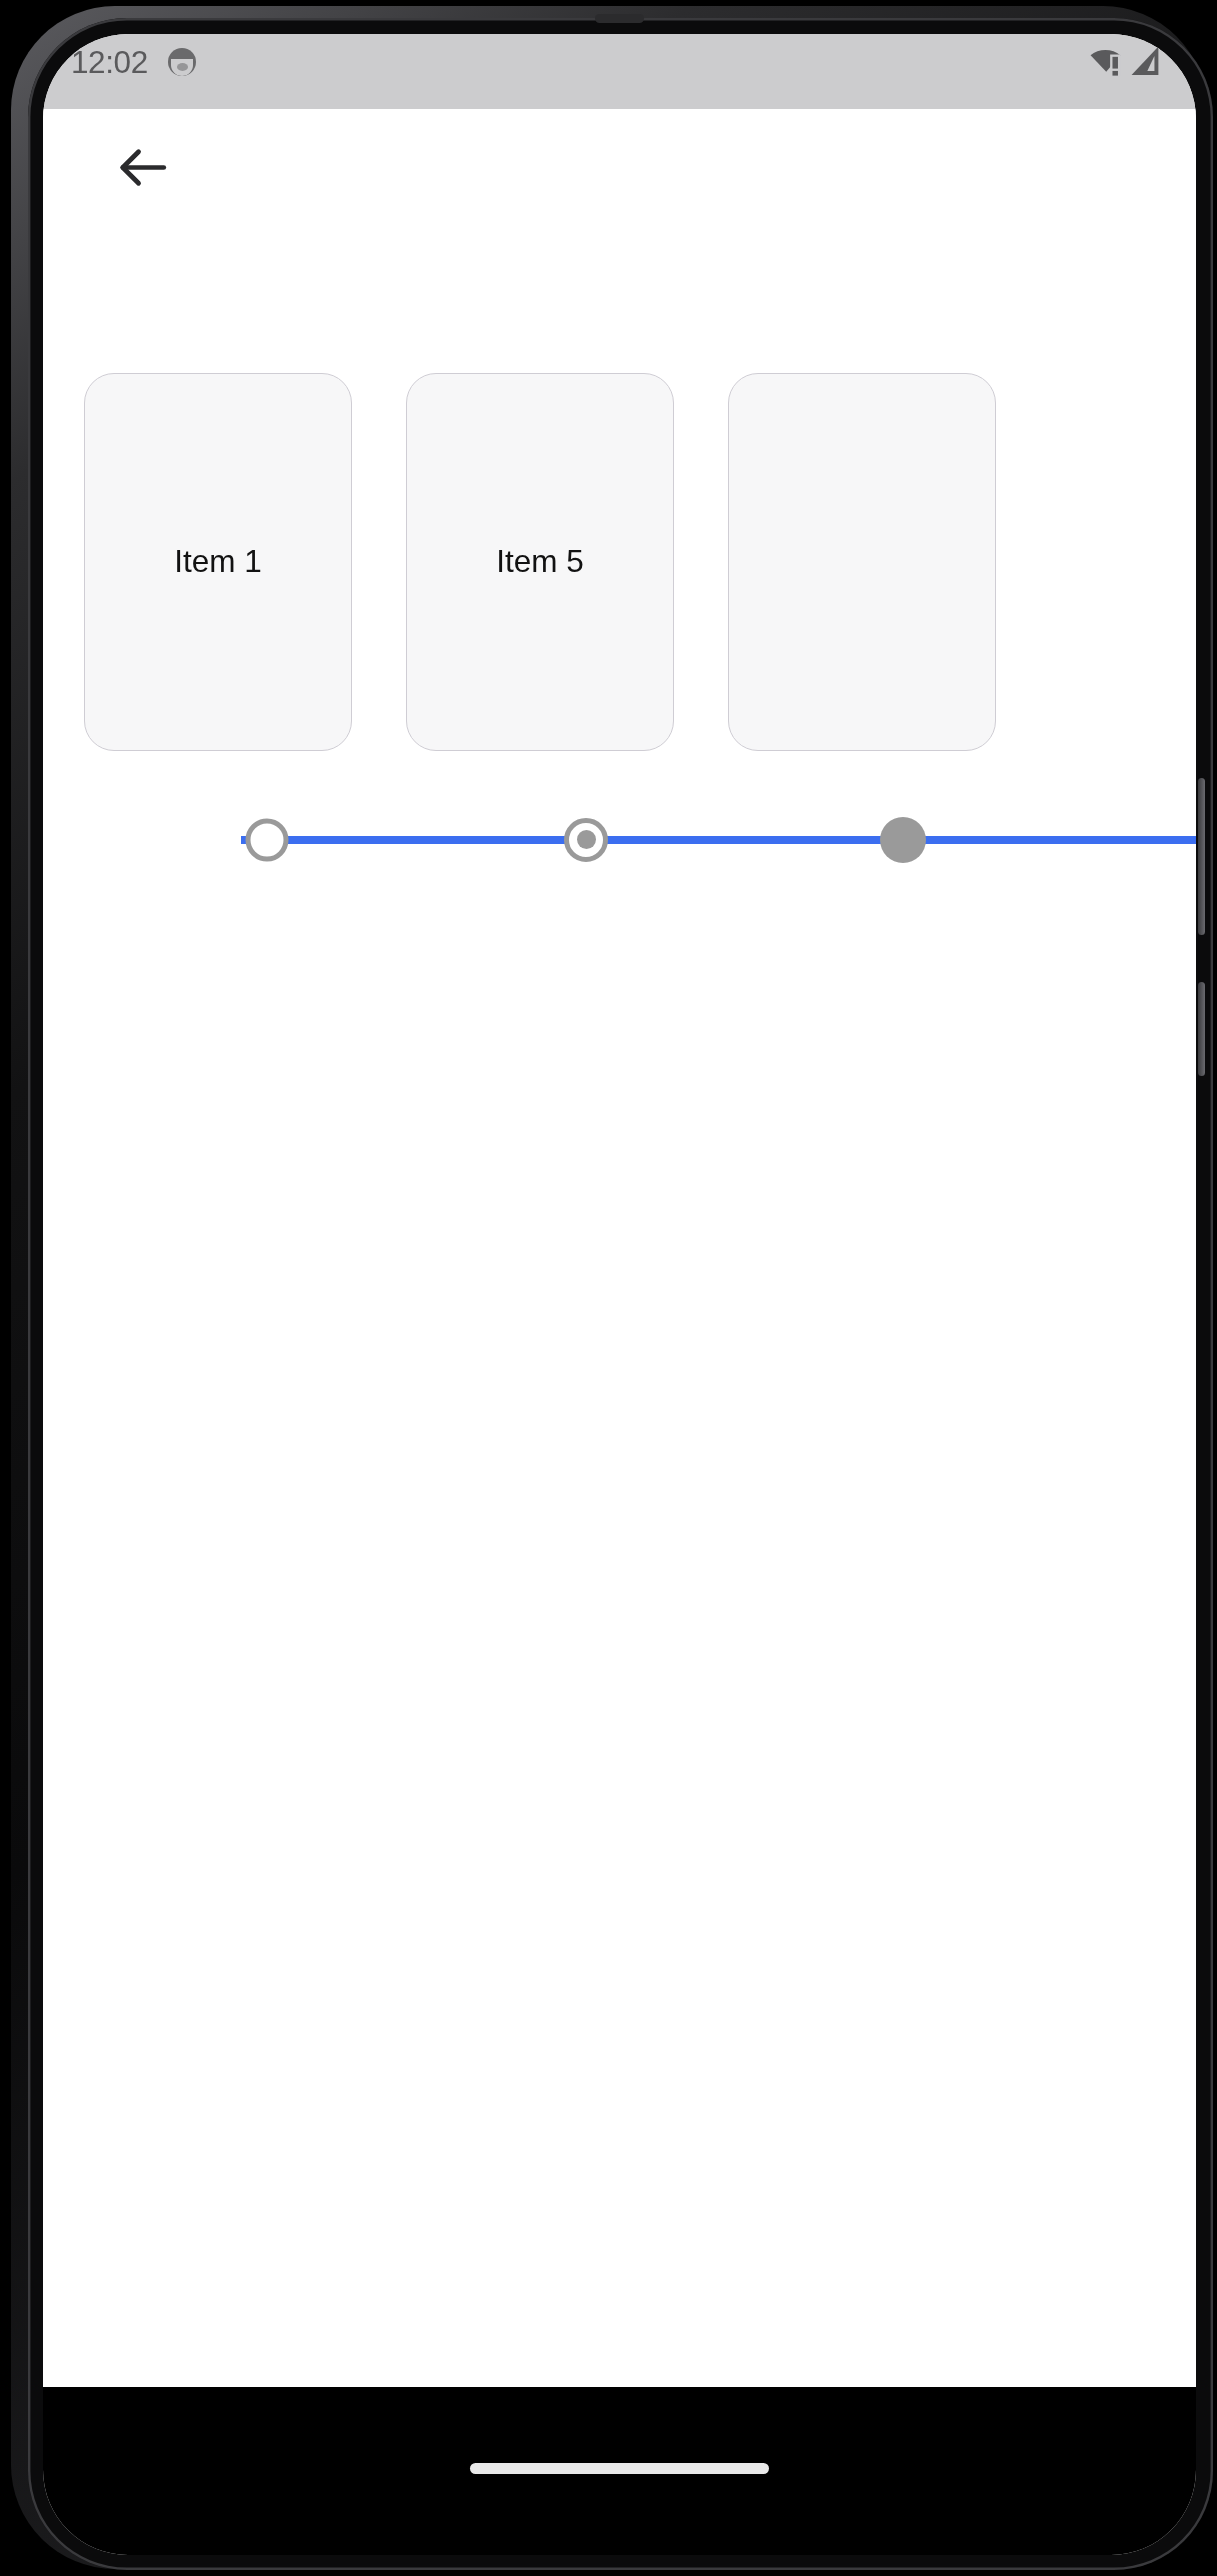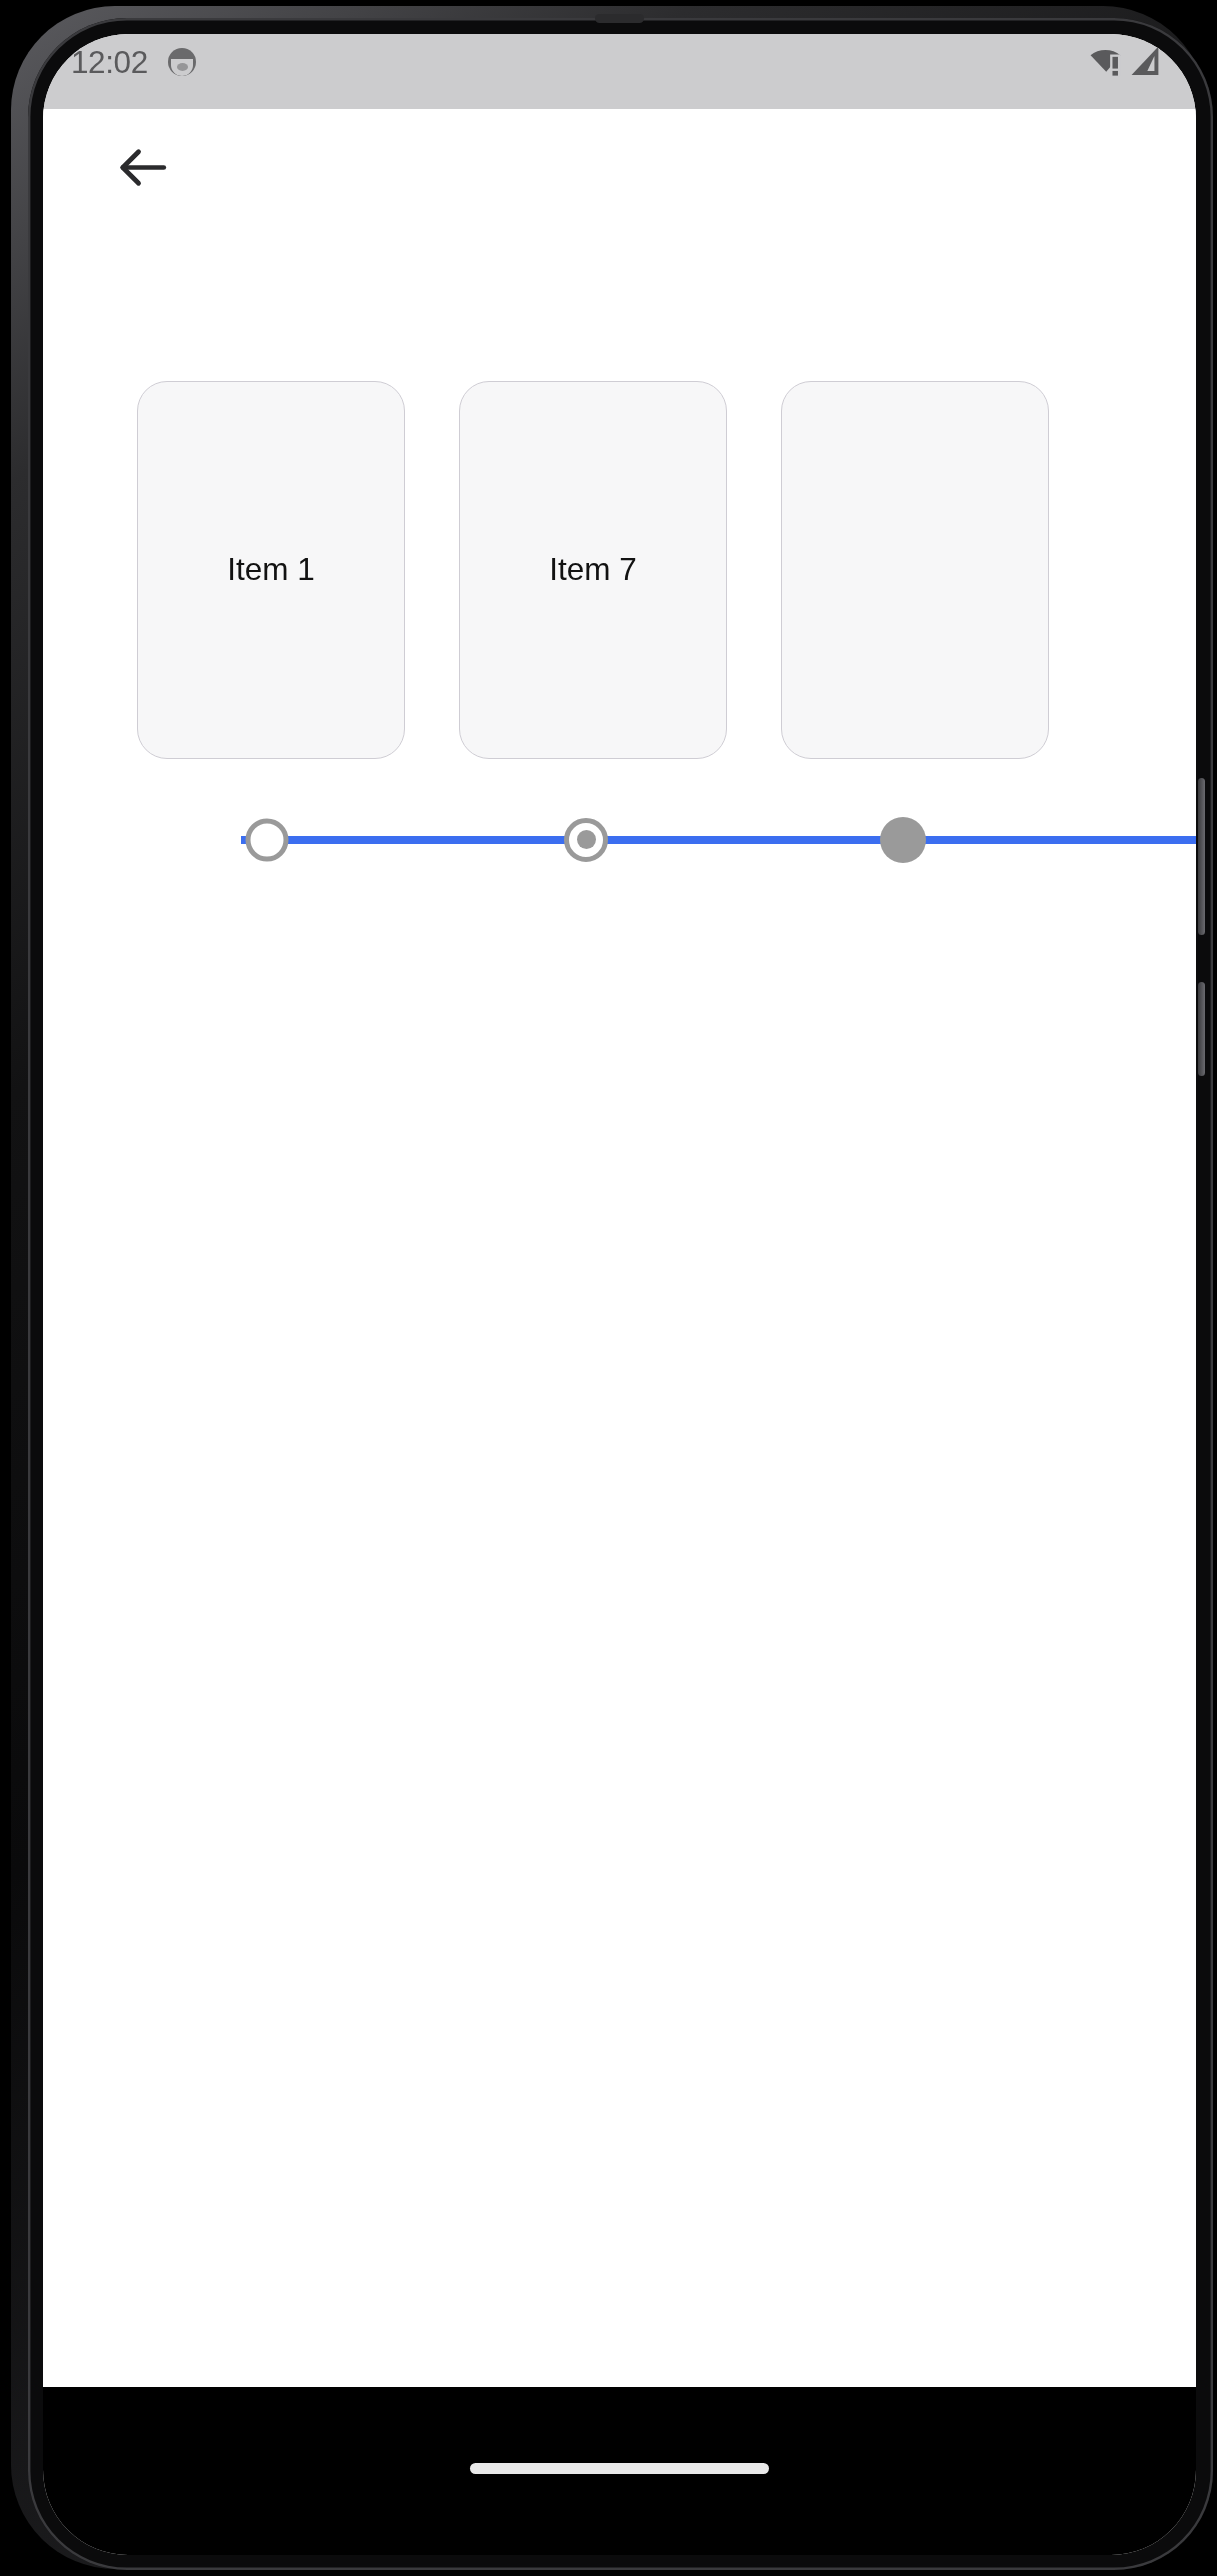--- a/index.html
+++ b/index.html
@@ -158,22 +158,22 @@
   }
 
   
   #card-row {
     position: absolute;
     left: 0;
     top: 331px;
     width: 1153px;
     height: 394px;
     display: flex;
-    align-items: flex-end;
-    padding-left: 94px;
+    align-items: center;
+    padding-left: 41px;
     gap: 54px;
     overflow: hidden;
   }
   .timeline-card {
     flex: 0 0 auto;
     width: 268px;
     height: 378px;
     background: #f7f7f8;
     border: 1.6px solid #cfcdd4;
     border-radius: 30px;
@@ -315,21 +315,21 @@
             </svg>
           </span>
         </div>
       </div>
 
       <div id="card-row">
         <div class="timeline-card">
           <span class="timeline-card-label">Item 1</span>
         </div>
         <div class="timeline-card">
-          <span class="timeline-card-label">Item 7</span>
+          <span class="timeline-card-label">Item 5</span>
         </div>
         <div class="timeline-card">
           <span class="timeline-card-label"></span>
         </div>
       </div>
 
       <div id="timeline-strip">
         <div id="timeline-line"></div>
         <div class="timeline-node" style="left:224px;">
           <div class="node-hollow"></div>

